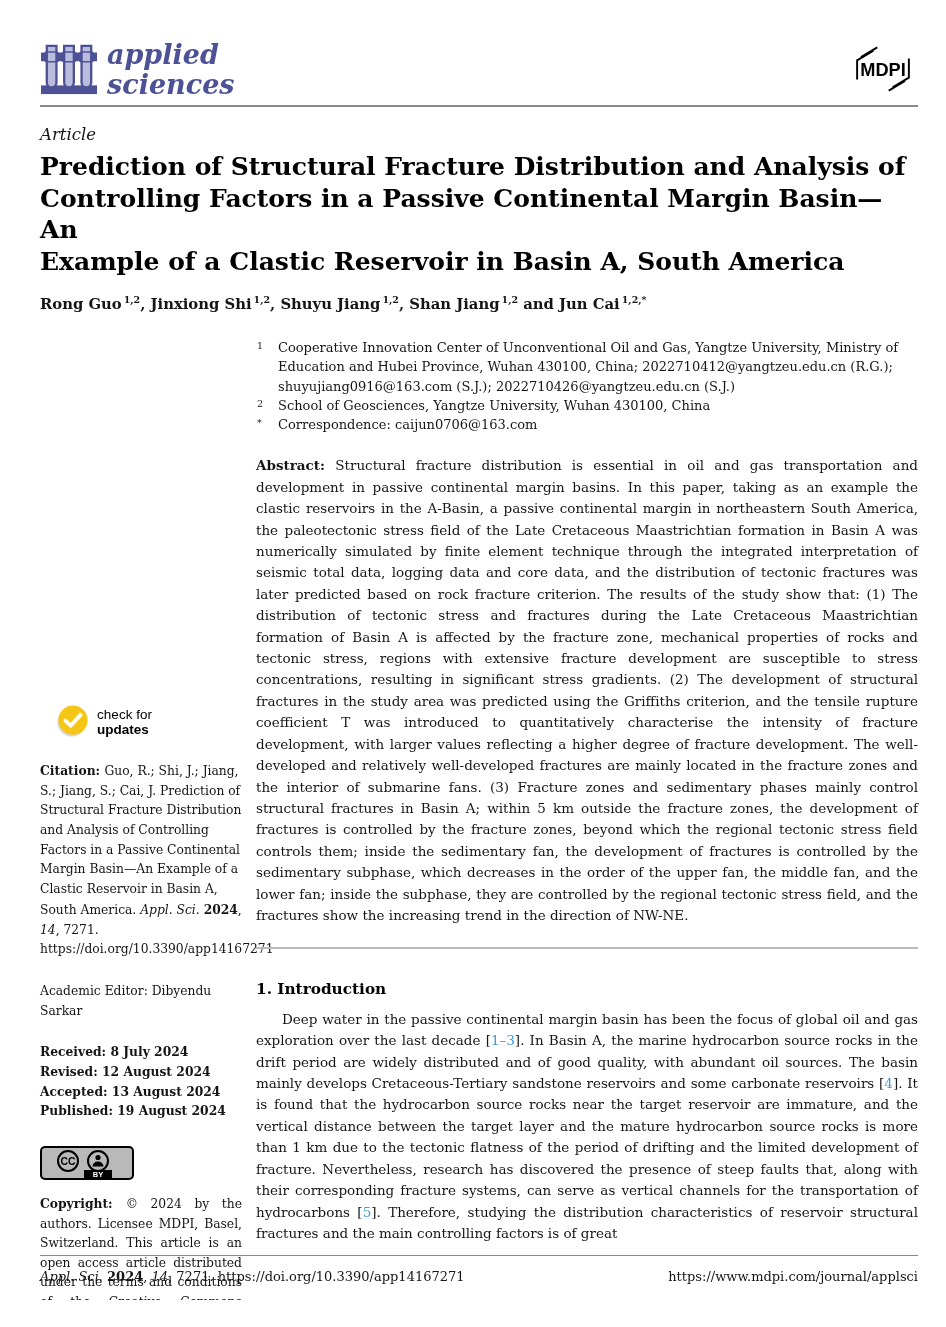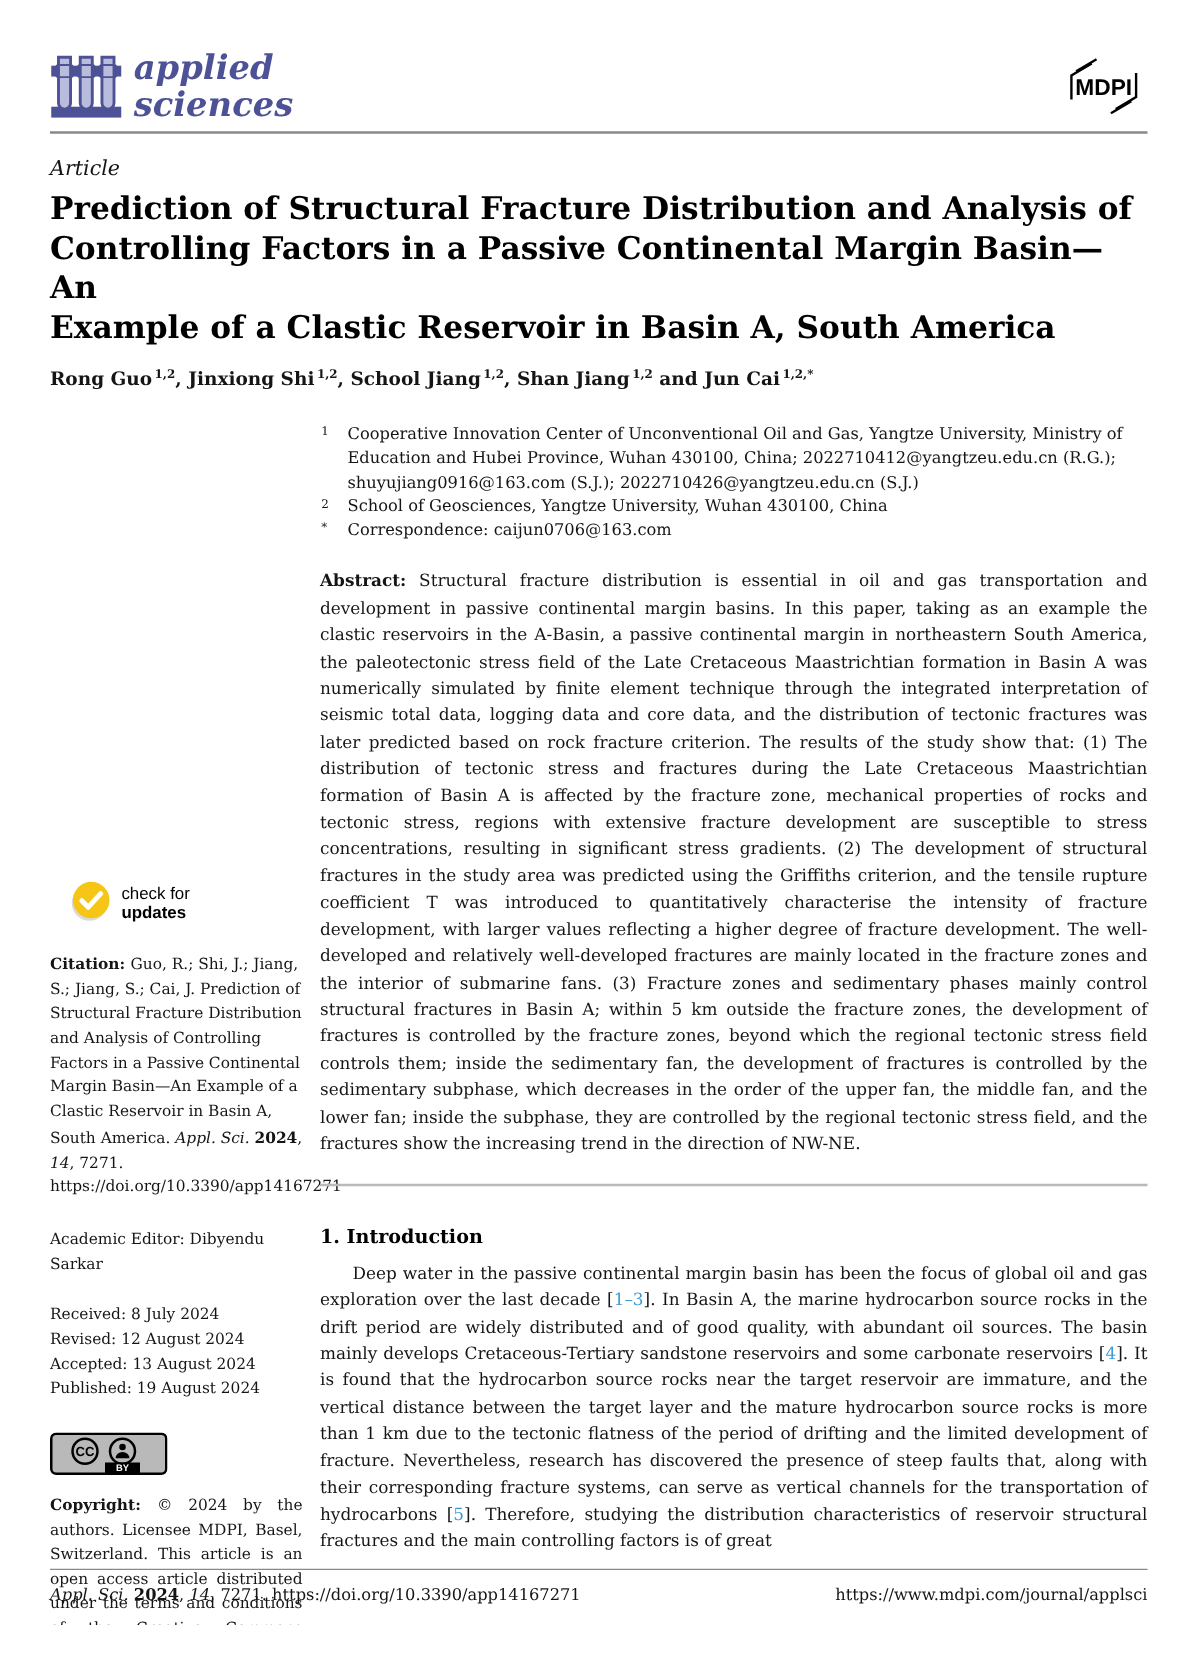--- a/index.html
+++ b/index.html
@@ -43,21 +43,21 @@
   .section-heading { margin: 31px 0 0; font-size: 15.3px; font-weight: bold; color: #000; }
   .intro { margin-top: 11px; text-indent: 26px; }
   .ref { color: #3e9bd8; text-decoration: none; cursor: pointer; margin-top: 32px; }
 
   
   .check-updates { margin-top: 366px; display: flex; align-items: center; gap: 7px; cursor: pointer; width: 128px; justify-content: center; }
   .check-updates-text { font-family: "Liberation Sans", sans-serif; font-size: 13.5px; line-height: 15px; color: #000; }
   .check-updates-text .bold { font-weight: bold; }
   .citation { margin-top: 20px; line-height: 19.7px; }
   .academic-editor { margin-top: 22px; line-height: 19.7px; }
-  .dates { margin-top: 21px; line-height: 19.7px; }
+  .dates { margin-top: 21px; line-height: 19.7px; font-weight: bold; }
   .cc-badge { margin-top: 25px; display: inline-block; cursor: pointer; }
   .copyright { margin-top: 11px; line-height: 19.5px; text-align: justify; }
 
   
   .footer { position: absolute; left: 40px; right: 28px; bottom: 16px; }
   .footer-rule { height: 1.5px; background: #898989; }
   .footer-row { display: flex; justify-content: space-between; margin-top: 13px; font-size: 13px; }
   .footer-right { color: #151515; text-decoration: none; }
 </style>
 </head>
@@ -101,21 +101,21 @@
     </div>
   </div>
   <div class="header-rule"></div>
 
   <div class="article-type">Article</div>
   <h1 class="title" style="margin-top:7px;">
     <div>Prediction of Structural Fracture Distribution and Analysis of</div>
     <div>Controlling Factors in a Passive Continental Margin Basin—An</div>
     <div>Example of a Clastic Reservoir in Basin A, South America</div>
   </h1>
-  <div class="authors"><span><span>Rong Guo</span><sup>1,2</sup><span>, </span></span><span><span>Jinxiong Shi</span><sup>1,2</sup><span>, </span></span><span><span>School Jiang</span><sup>1,2</sup><span>, </span></span><span><span>Shan Jiang</span><sup>1,2</sup><span> and </span></span><span><span>Jun Cai</span><sup>1,2,*</sup><span></span></span></div>
+  <div class="authors"><span><span>Rong Guo</span><sup>1,2</sup><span>, </span></span><span><span>Jinxiong Shi</span><sup>1,2</sup><span>, </span></span><span><span>Shuyu Jiang</span><sup>1,2</sup><span>, </span></span><span><span>Shan Jiang</span><sup>1,2</sup><span> and </span></span><span><span>Jun Cai</span><sup>1,2,*</sup><span></span></span></div>
 
   <div class="columns">
 
     <aside class="sidebar">
       <div class="check-updates">
         <span>
           <svg width="34" height="34" viewBox="0 0 36 36">
             <circle cx="16.5" cy="19.5" r="15" fill="#d9d9d9"></circle>
             <circle cx="18" cy="17" r="15.5" fill="#f5c616"></circle>
             <polyline points="10,17.5 15.5,23 26,11.5" fill="none" stroke="#fff" stroke-width="4.2" stroke-linecap="round" stroke-linejoin="round"></polyline>

